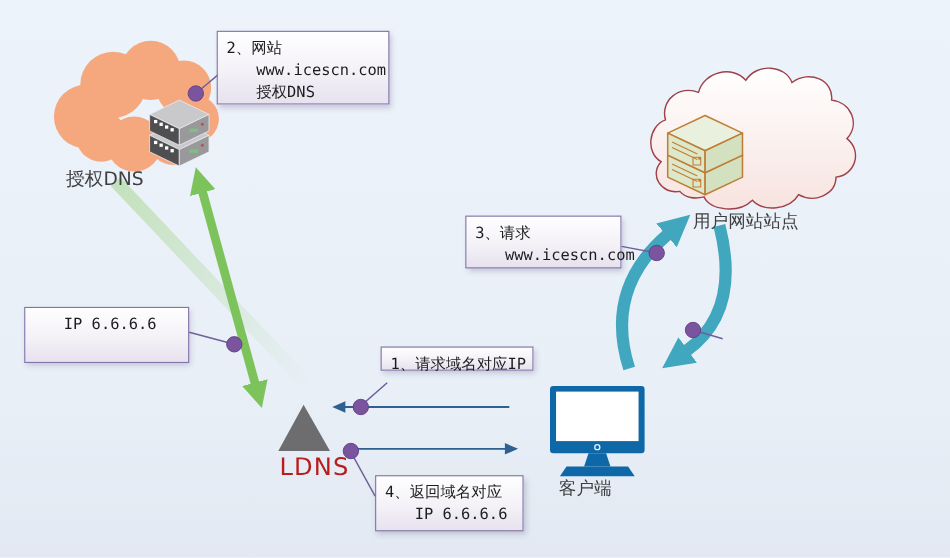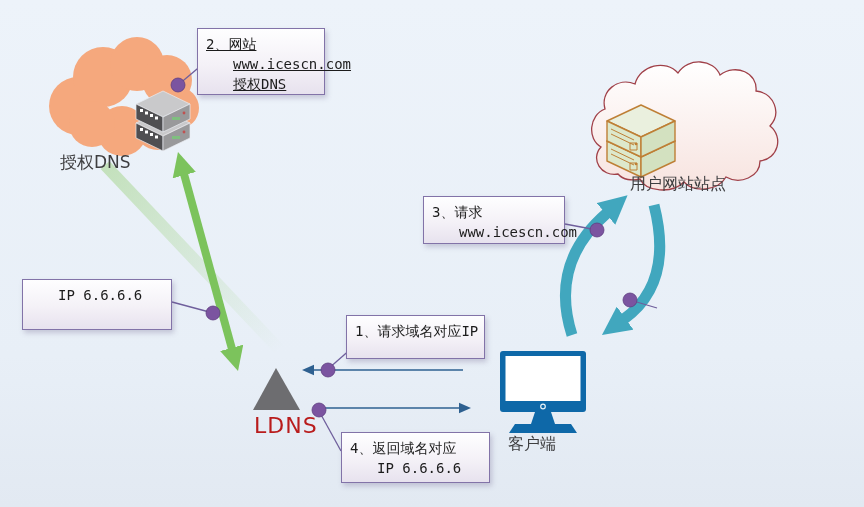--- a/index.html
+++ b/index.html
@@ -18,27 +18,27 @@
     box-shadow:2px 3px 5px rgba(110,100,140,.30);
     padding:5px 8px;
     font-family:"DejaVu Sans Mono","Liberation Mono",monospace;
     font-size:14px;line-height:20px;color:#1C1C1C;
     white-space:nowrap;
   }
   .callout .ln{display:block;}
   .callout .indent{padding-left:27px;}
   .nodelabel{position:absolute;color:#3E3E40;}
   #lbl-auth{left:60px;top:151px;font-size:17px;}
-  #lbl-site{left:630px;top:174px;font-size:16px;}
+  #lbl-site{left:630px;top:191px;font-size:16px;}
   #lbl-ldns{left:254px;top:413px;font-size:22px;color:#b91c1c;letter-spacing:1px;}
   #lbl-client{left:508px;top:434px;font-size:16px;}
-  #c-step1{left:346px;top:315px;width:139px;height:44px;}
-  #c-step2{left:197px;top:28px;width:128px;height:67px;text-decoration:underline;}
+  #c-step1{left:346px;top:315px;width:139px;height:22px;}
+  #c-step2{left:197px;top:28px;width:157px;height:67px;}
   #c-step3{left:22px;top:279px;width:150px;height:51px;}
-  #c-step4{left:341px;top:432px;width:149px;height:51px;}
+  #c-step4{left:341px;top:432px;width:135px;height:51px;}
   #c-step5{left:423px;top:196px;width:142px;height:48px;}
   #c-step6{left:655px;top:297px;width:205px;height:33px;font-size:13.5px;}
 </style>
 </head>
 <body>
 
 <div class="stage">
 
 <svg class="layer" width="864" height="507" viewBox="0 0 864 507">
   <defs>

